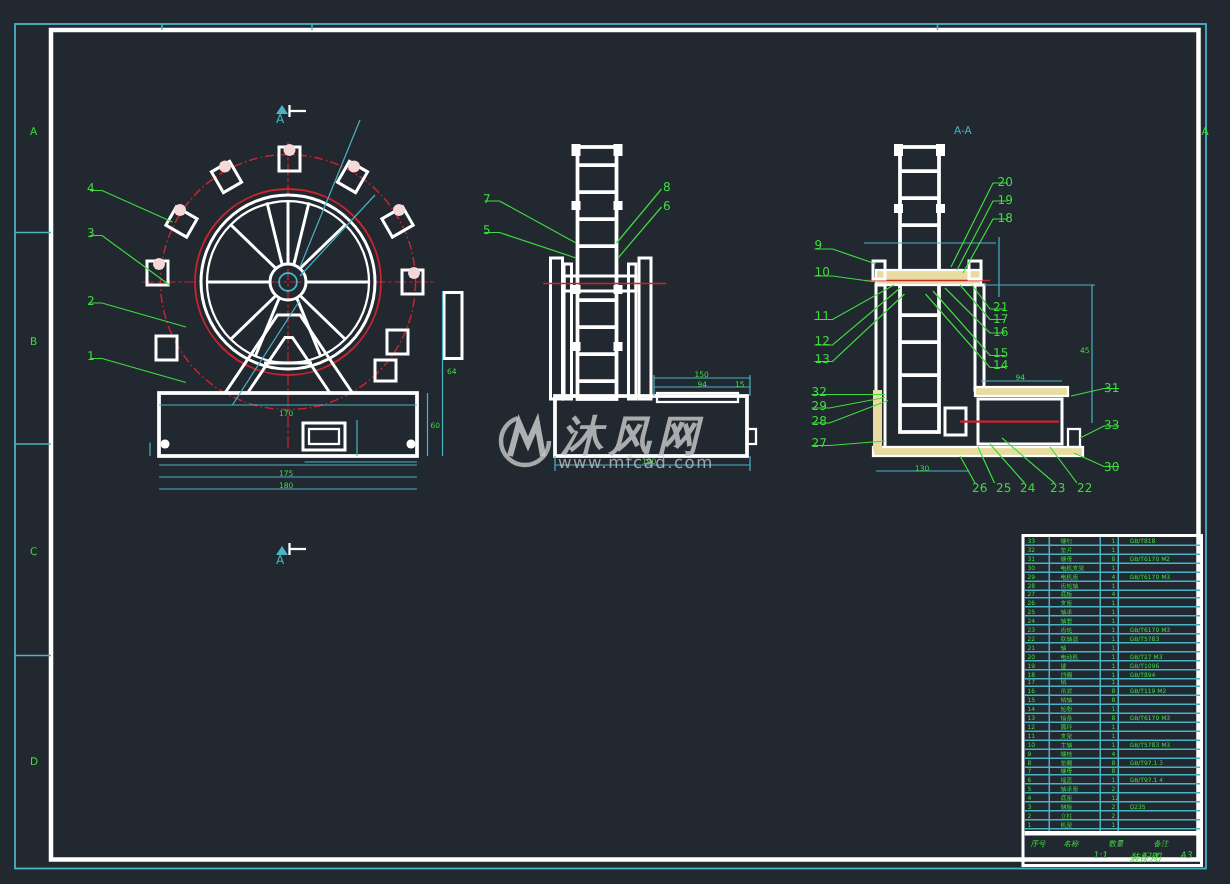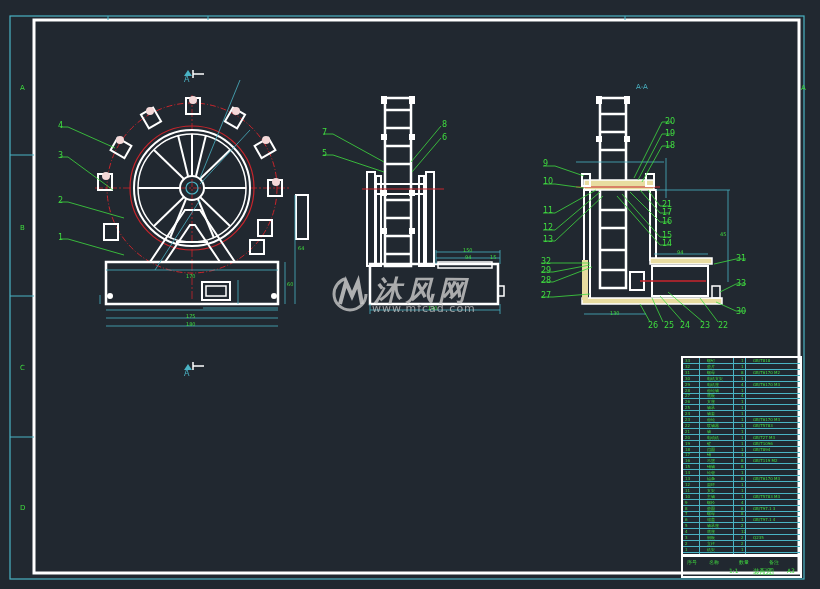--- a/index.html
+++ b/index.html
@@ -6,21 +6,21 @@
   body { width:820px; height:589px; position:relative; overflow:hidden; font-family:"DejaVu Sans", sans-serif; }
   #canvas { position:absolute; left:0; top:0; width:820px; height:589px; }
   .lbl { position:absolute; color:#3fdc3f; font-size:8px; line-height:8px; font-family:"DejaVu Sans", sans-serif; white-space:nowrap; }
   .zone { position:absolute; color:#3fdc3f; font-size:7px; font-family:"DejaVu Sans", sans-serif; }
   .watermark { position:absolute; left:330px; top:270px; width:180px; height:50px; }
   .wm-text { position:absolute; left:44px; top:2px; font-size:28px; font-weight:bold; font-style:italic; color:rgba(200,200,200,0.82); letter-spacing:4px; font-family:"DejaVu Sans", sans-serif; }
   .wm-url { position:absolute; left:42px; top:32px; font-size:11px; color:rgba(200,200,200,0.75); letter-spacing:1px; font-family:"DejaVu Sans", sans-serif; }
   .bom { position:absolute; left:681px; top:356px; width:117px; height:218px; border:2px solid #ffffff; border-right:2px solid #ffffff; }
   .bom-row { position:absolute; left:0; width:117px; height:6.1px; border-bottom:1px solid #4ab3c4; box-sizing:border-box; font-size:4px; color:#3fdc3f; }
   .bom-row span { position:absolute; top:0; line-height:5px; overflow:hidden; white-space:nowrap; }
-  .bom-title { position:absolute; left:0; top:196px; width:117px; height:27px; font-size:5px; color:#3fdc3f; }
+  .bom-title { position:absolute; left:0; top:196px; width:117px; height:27px; font-size:5px; color:#3fdc3f;font-style:italic; }
 </style>
 </head>
 <body>
 
 <svg id="canvas" width="820" height="589" viewBox="0 0 820 589" xmlns="http://www.w3.org/2000/svg">
 
   <rect x="10" y="16" width="794" height="563" fill="none" stroke="#4ab3c4" stroke-width="1.2"></rect>
 
   <rect x="34" y="20" width="765" height="553" fill="none" stroke="#ffffff" stroke-width="3"></rect>
 

